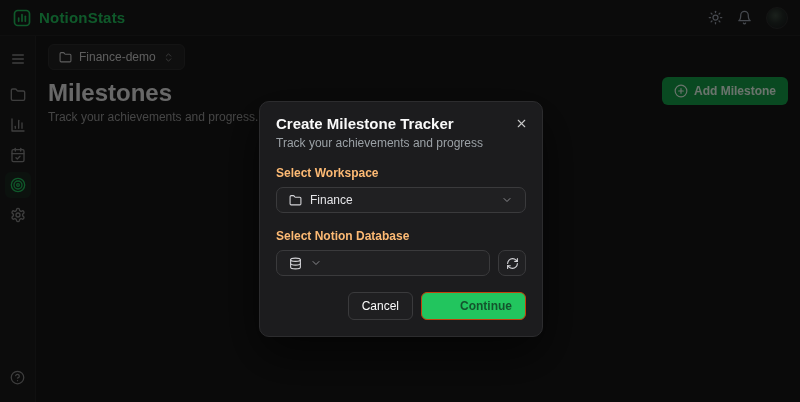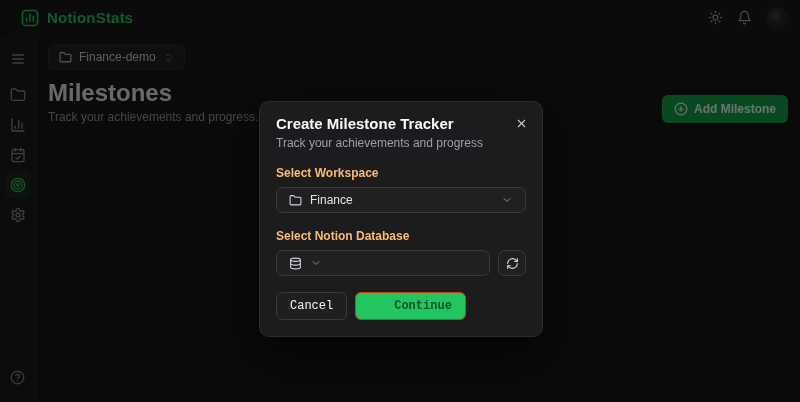--- a/index.html
+++ b/index.html
@@ -5,21 +5,21 @@
   * { margin:0; padding:0; box-sizing:border-box; }
   html,body { width:800px; height:402px; }
   body {
     font-family:"Liberation Sans","DejaVu Sans",sans-serif;
     background:#171717; color:#e5e5e5; overflow:hidden; position:relative;
   }
   .svg-i { display:block; }
 
   
   .header {
-    position:absolute; top:0; left:8px; right:0; height:36px;
+    position:absolute; top:0; left:0; right:0; height:36px;
     display:flex; align-items:center; justify-content:space-between;
     padding:0 12px; background:#191919; border-bottom:1px solid #222; z-index:1;
   }
   .brand { display:flex; align-items:center; gap:7px; }
   .brand-name { color:#22c55e; font-weight:bold; font-size:15px; letter-spacing:.2px; }
   .header-right { display:flex; align-items:center; gap:14px; }
   .icon-btn { background:none; border:none; color:#9ca3af; cursor:pointer; display:flex; align-items:center; }
   .avatar {
     width:22px; height:22px; border-radius:50%;
     background:radial-gradient(circle at 42% 38%, #3c4a40 0%, #232a26 45%, #14171a 100%);
@@ -50,21 +50,20 @@
   }
   .ws-pill .chev { color:#8a8a8a; }
   .page-title { font-size:24px; font-weight:bold; color:#e7e7e7; margin-top:9px; }
   .page-sub { font-size:12px; color:#9a9a9a; margin-top:3px; }
   .add-btn {
     position:absolute; top:41px; right:12px;
     display:flex; align-items:center; gap:6px;
     background:#16a34a; color:#eafff0; border:none; border-radius:6px;
     padding:7px 12px; font-size:12px; font-weight:600; cursor:pointer;
     font-family:inherit;
-    margin-top:18px;
   }
 
   
   .overlay { position:fixed; inset:0; background:rgba(0,0,0,.55); z-index:5; }
   .modal {
     position:fixed; left:259px; top:101px; width:284px; z-index:10;
     background:#1c1c1e; border:1px solid #2c2c2e; border-radius:10px;
     padding:13px 16px 16px 16px; box-shadow:0 18px 45px rgba(0,0,0,.6);
   }
   .modal-head { display:flex; align-items:flex-end; justify-content:space-between; }
@@ -80,21 +79,21 @@
   .select .sel-ic { color:#d4d4d8; }
   .select .sel-val { flex:1; font-size:12px; color:#e4e4e7; }
   .select .chev { color:#8a8a8e; }
   .db-row { display:flex; gap:8px; }
   .db-row .select { flex:1; }
   .refresh-btn {
     margin-top:7px; width:28px; height:26px; flex:none;
     background:#202022; border:1px solid #3a3a3c; border-radius:7px;
     color:#d4d4d8; display:flex; align-items:center; justify-content:center; cursor:pointer;
   }
-  .modal-footer { display:flex; gap:8px; margin-top:16px;font-family:Liberation Mono, monospace; }
+  .modal-footer { display:flex; justify-content:flex-end; gap:8px; margin-top:16px; }
   .btn { font-family:inherit; font-size:12px; border-radius:6px; padding:6px 13px; cursor:pointer; }
   .btn-cancel { background:#1f1f21; border:1px solid #3a3a3c; color:#fafafa; }
   .btn-continue { background:#22c55e; border:1px solid #c2410c; color:#14532d; font-weight:600;padding-left:38px; }
 </style>
 </head>
 <body>
 
 <div class="header">
   <div class="brand">
     <span>

